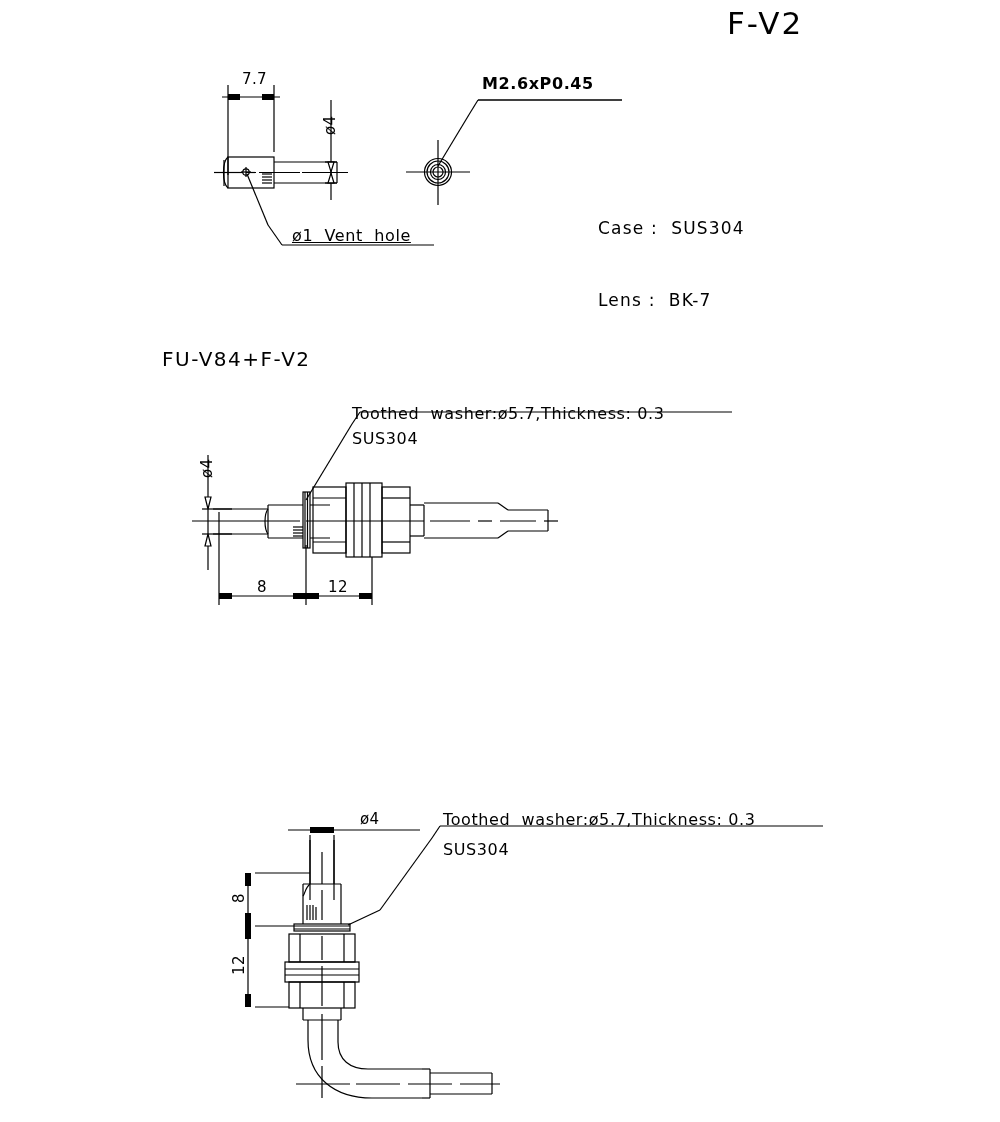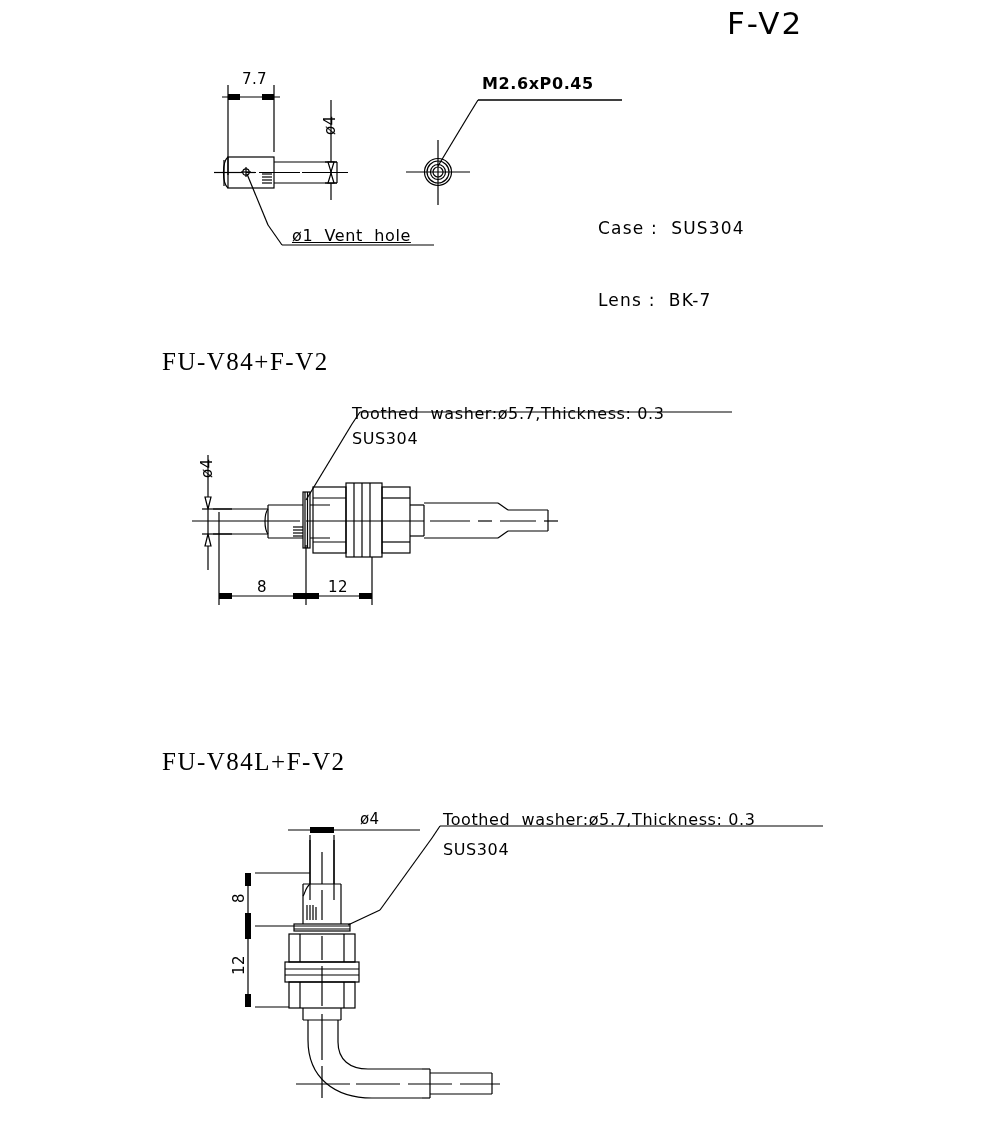--- a/index.html
+++ b/index.html
@@ -25,23 +25,22 @@
     color: #000000;
     white-space: pre;
     font-family: "DejaVu Sans", sans-serif;
     line-height: 1;
   }
   .title-txt {
     font-size: 31px;
     letter-spacing: 2px;
   }
   .section-txt {
-    font-size: 25px;
+    font-size: 20px;
     letter-spacing: 1.5px;
-    font-family: Liberation Serif, serif;
   }
   .note-txt {
     font-size: 16px;
     letter-spacing: 0.6px;
   }
   .dim-txt {
     font-size: 15px;
     letter-spacing: 0.4px;
   }
   .mat-txt {
@@ -290,21 +289,20 @@
   <div class="txt note-txt" style="left:352px; top:406px;">Toothed  washer:ø5.7,Thickness: 0.3</div>
 
   <div class="txt note-txt" style="left:352px; top:431px;">SUS304</div>
 
   <div class="txt dim-txt rot90" style="left:200px; top:478px;">ø4</div>
 
   <div class="txt dim-txt" style="left:257px; top:580px;">8</div>
 
   <div class="txt dim-txt" style="left:328px; top:580px;">12</div>
 
-  <div class="txt section-txt" style="left:162px; top:749px;">FU-V84L+F-V2</div>
 
   <div class="txt dim-txt" style="left:360px; top:812px;">ø4</div>
 
   <div class="txt note-txt" style="left:443px; top:812px;">Toothed  washer:ø5.7,Thickness: 0.3</div>
 
   <div class="txt note-txt" style="left:443px; top:842px;">SUS304</div>
 
   <div class="txt dim-txt rot90" style="left:232px; top:903px;">8</div>
 
   <div class="txt dim-txt rot90" style="left:232px; top:975px;">12</div>

